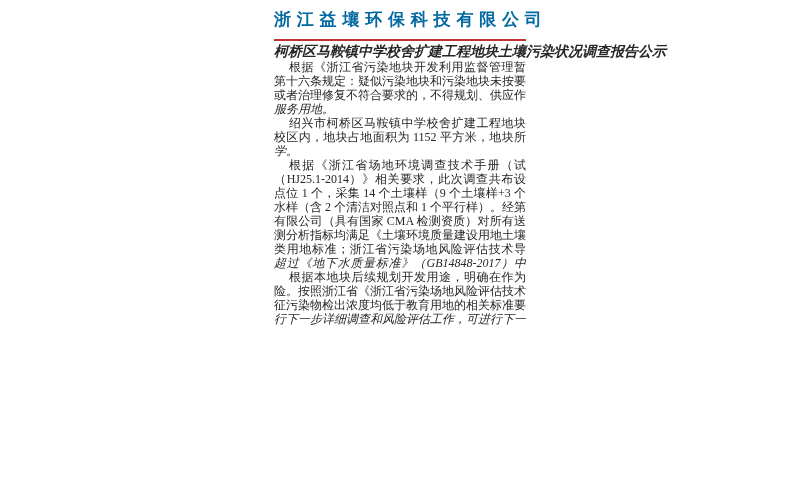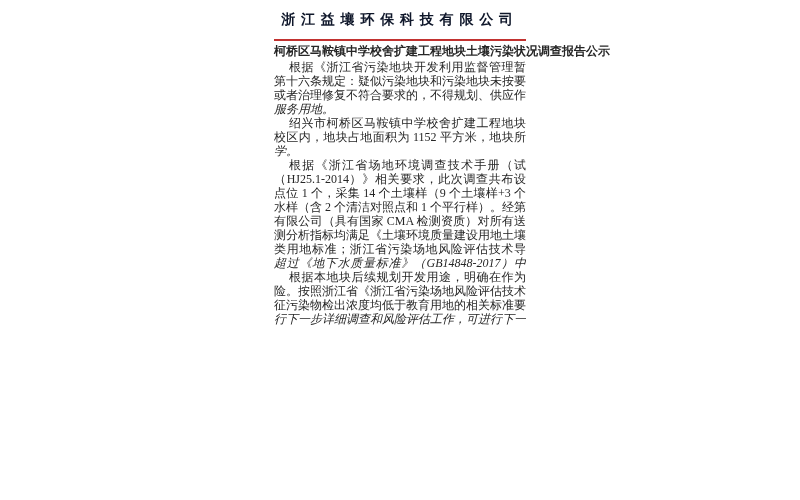--- a/index.html
+++ b/index.html
@@ -11,40 +11,41 @@
     overflow: hidden;
     font-family: "Liberation Serif", "DejaVu Serif", serif;
     color: #262626;
   }
   .doc {
     width: 252px;
     margin: 0 auto;
   }
   .company {
     margin-top: 11px;
-    font-size: 14px;
+    font-size: 17px;
     line-height: 18px;
     font-weight: bold;
-    color: #0f172a;
+    color: #0369a1;
     text-align: center;
     letter-spacing: 5.8px;
     white-space: nowrap;
   }
   .rule {
     margin-top: 10px;
     height: 2px;
     background: #c23230;
   }
   .subtitle {
     margin-top: 5px;
-    font-size: 12px;
+    font-size: 14px;
     line-height: 11px;
     font-weight: bold;
     text-align: left;
     white-space: nowrap;
+    font-style: italic;
   }
   .body-text {
     margin-top: 3px;
     font-size: 12px;
   }
   .para { margin: 0; padding: 0; }
   .ln {
     height: 14px;
     line-height: 14px;
     overflow: hidden;

